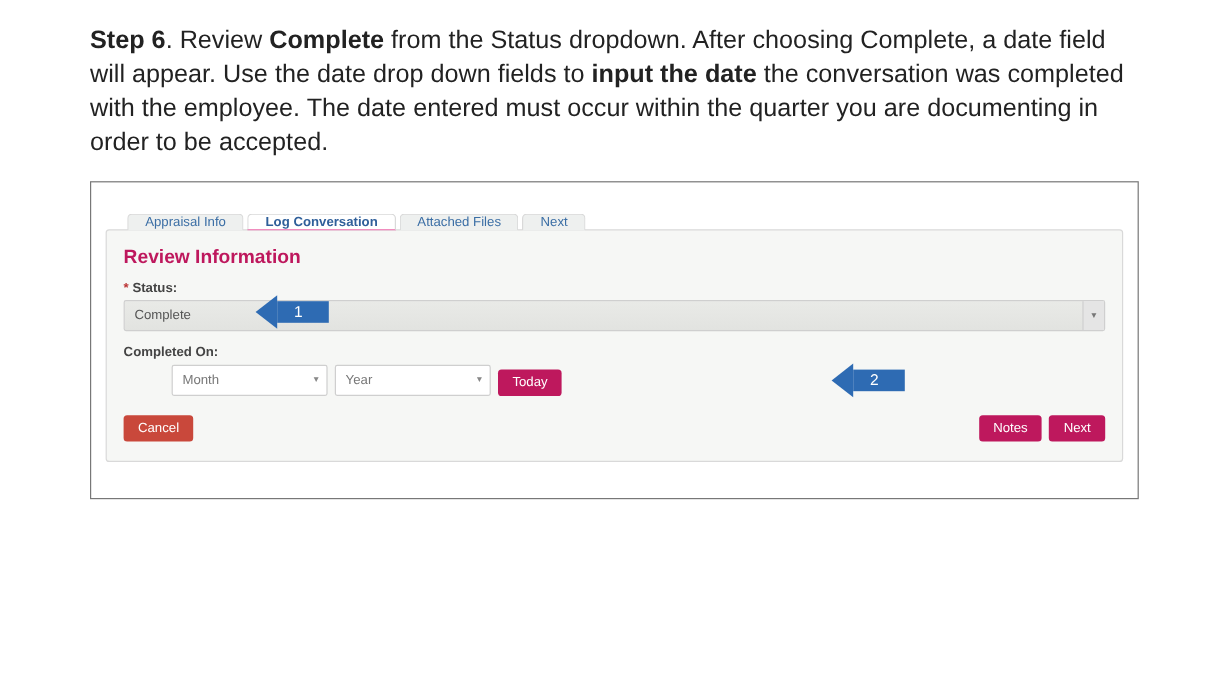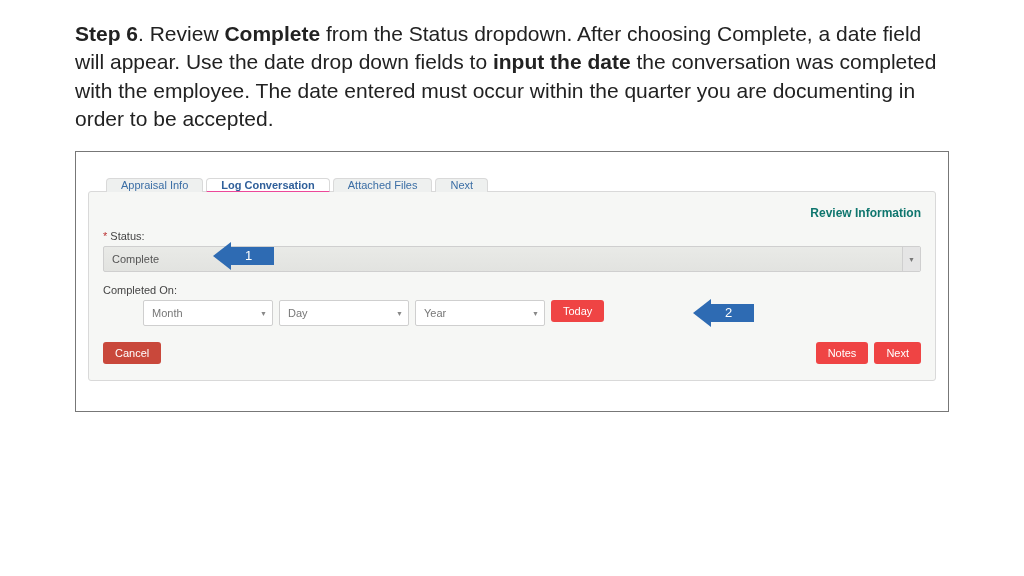--- a/index.html
+++ b/index.html
@@ -45,29 +45,28 @@
     color: #2f5f9a;
     border-bottom: 1px solid #ec4899;
   }
   .panel {
     border: 1px solid #d9d9d9;
     border-radius: 3px;
     background: #f6f7f5;
     padding: 12px 14px 16px 14px;
   }
   .section-title {
-    font-size: 12px;
+    font-size: 16px;
     font-weight: 700;
-    color: #0f766e;
+    color: #be185d;
     margin: 2px 0 10px 0;
-    text-align: right;
   }
   .field-label {
     font-size: 11px;
-    font-weight: 400;
+    font-weight: 700;
     color: #444;
     margin-bottom: 4px;
   }
   .asterisk { color: #b33; }
   .status-wrap { position: relative; margin-bottom: 12px; }
   .select-full {
     width: 100%;
     height: 26px;
     border: 1px solid #cfcfcf;
     background: linear-gradient(#e9eae7,#e2e3e0);
@@ -81,21 +80,21 @@
   .select-caret {
     position: absolute;
     right: 1px; top: 1px;
     width: 18px; height: 24px;
     background: #e5e5e5;
     border-left: 1px solid #cfcfcf;
     display: flex; align-items: center; justify-content: center;
     font-size: 7px; color: #777;
     pointer-events: none;
   }
-  .date-row { display: flex; gap: 6px; align-items: flex-start; padding-left: 40px; }
+  .date-row { display: flex; gap: 6px; align-items: flex-end; padding-left: 40px; }
   .date-select {
     width: 130px;
     height: 26px;
     border: 1px solid #cfcfcf;
     background: #fff;
     font-size: 11px;
     color: #777;
     padding: 0 8px;
     appearance: none;
     border-radius: 2px;
@@ -110,21 +109,21 @@
   }
   .btn {
     display: inline-block;
     padding: 5px 12px;
     font-size: 11px;
     border-radius: 3px;
     border: none;
     color: #fff;
     cursor: pointer;
   }
-  .btn-blue { background: #ef4444; }
+  .btn-blue { background: #be185d; }
   .btn-red  { background: #c9483b; }
   .action-row {
     margin-top: 16px;
     display: flex;
     justify-content: space-between;
     align-items: flex-end;
   }
   .right-btns { display: flex; gap: 6px; }
   .callout {
     position: absolute;
@@ -207,24 +206,20 @@
 
     <div class="field-label">Completed On:</div>
 
     <div class="date-area">
       <div class="date-row">
         <span class="select-wrap">
           <input class="date-select" readonly="" value="Month" style="">
           <span class="mini-caret">▼</span>
         </span>
         <span class="select-wrap">
-          <input class="date-select" readonly="" value="Day" style="">
-          <span class="mini-caret">▼</span>
-        </span>
-        <span class="select-wrap">
           <input class="date-select" readonly="" value="Year" style="">
           <span class="mini-caret">▼</span>
         </span>
         <button class="btn btn-blue">Today</button>
       </div>
       <div class="callout2">
         <div class="arrowhead"></div>
         <div class="bar">2</div>
       </div>
     </div>

